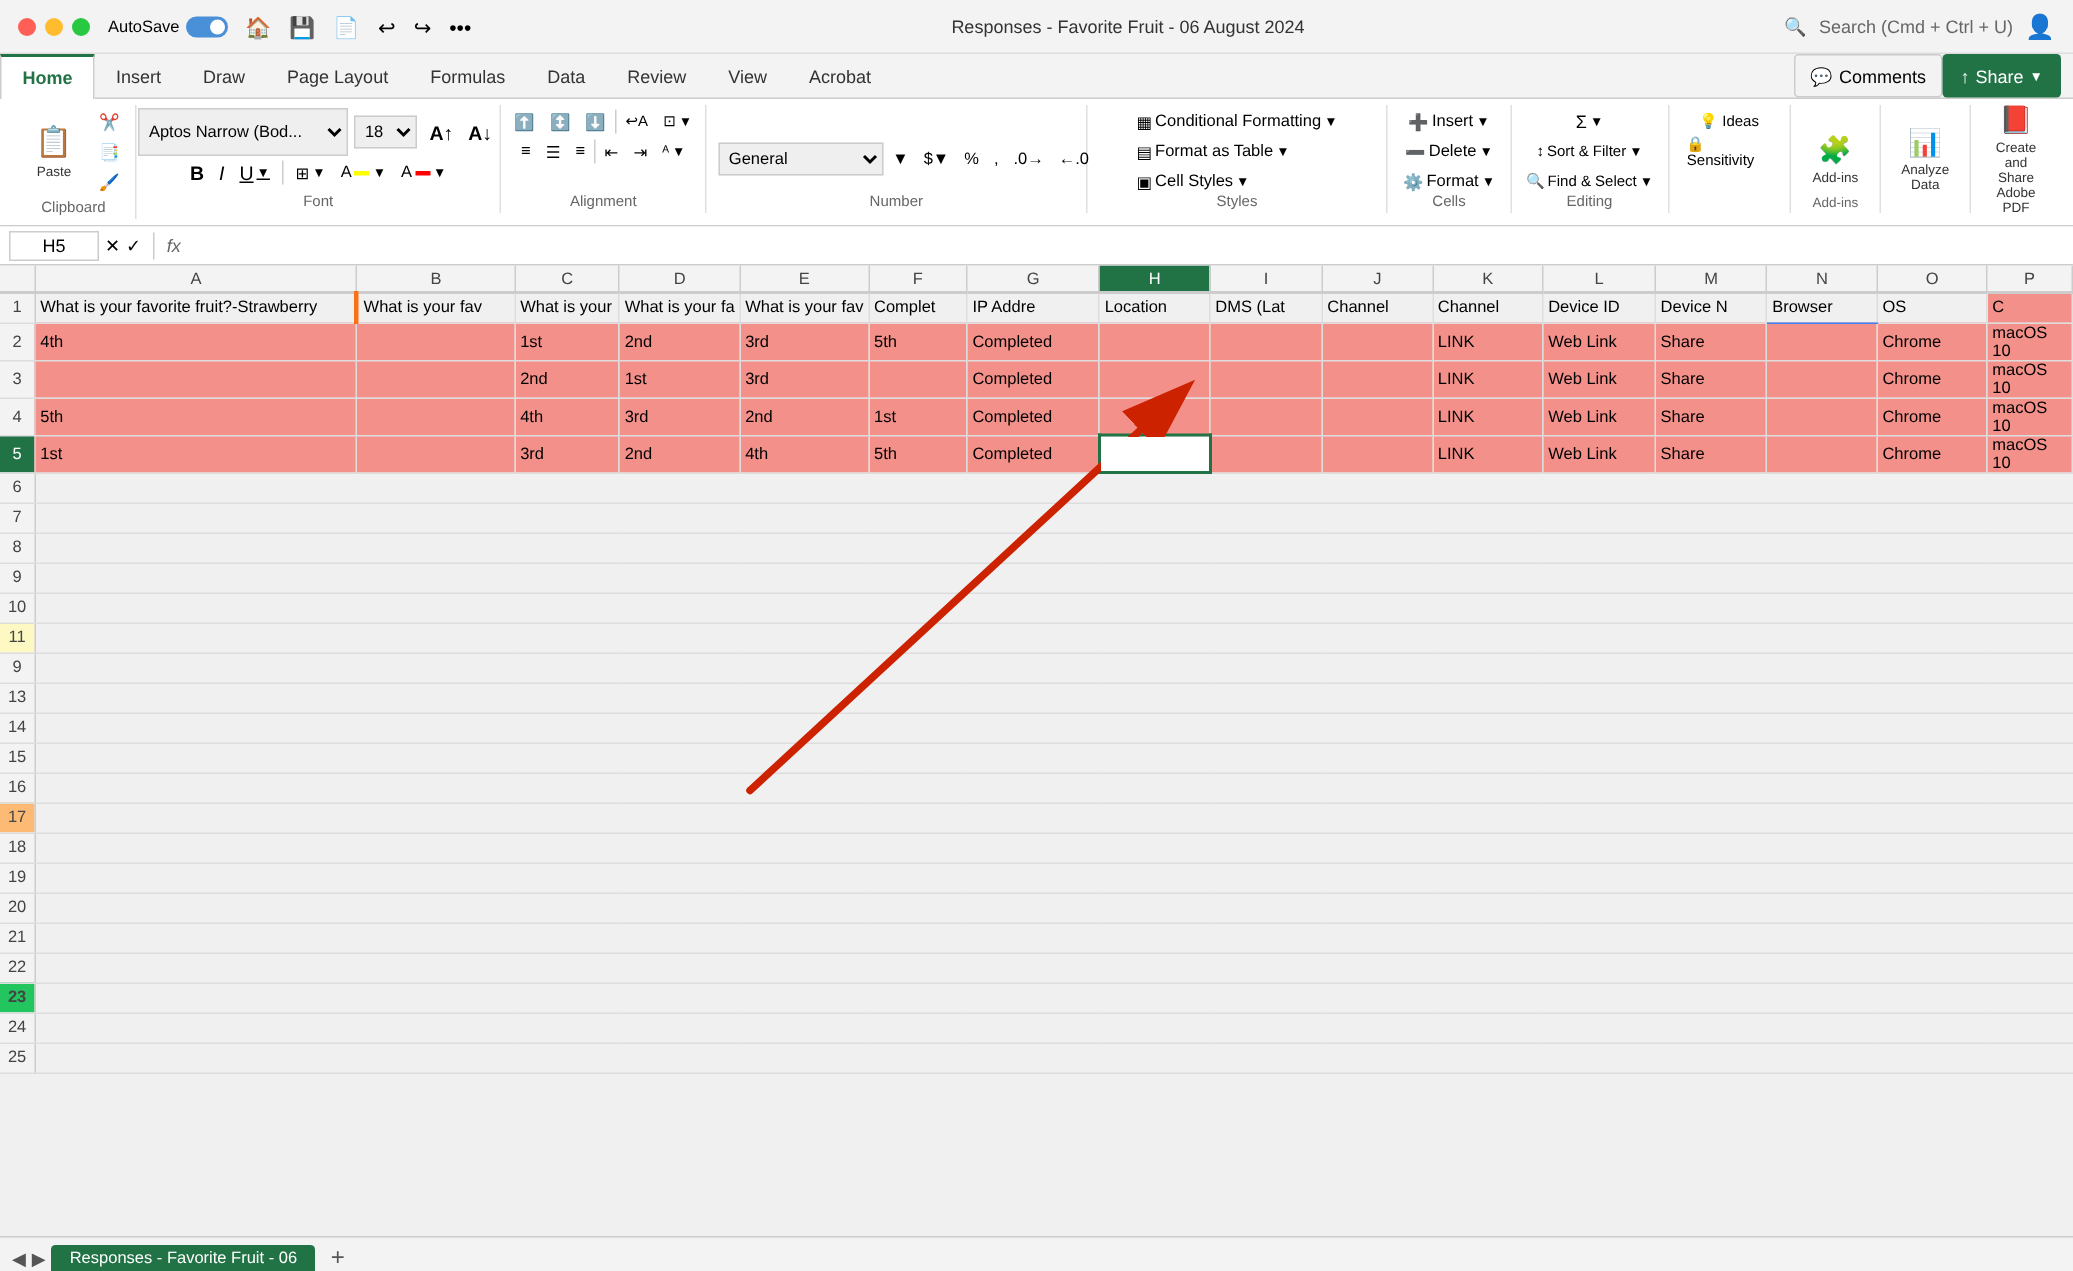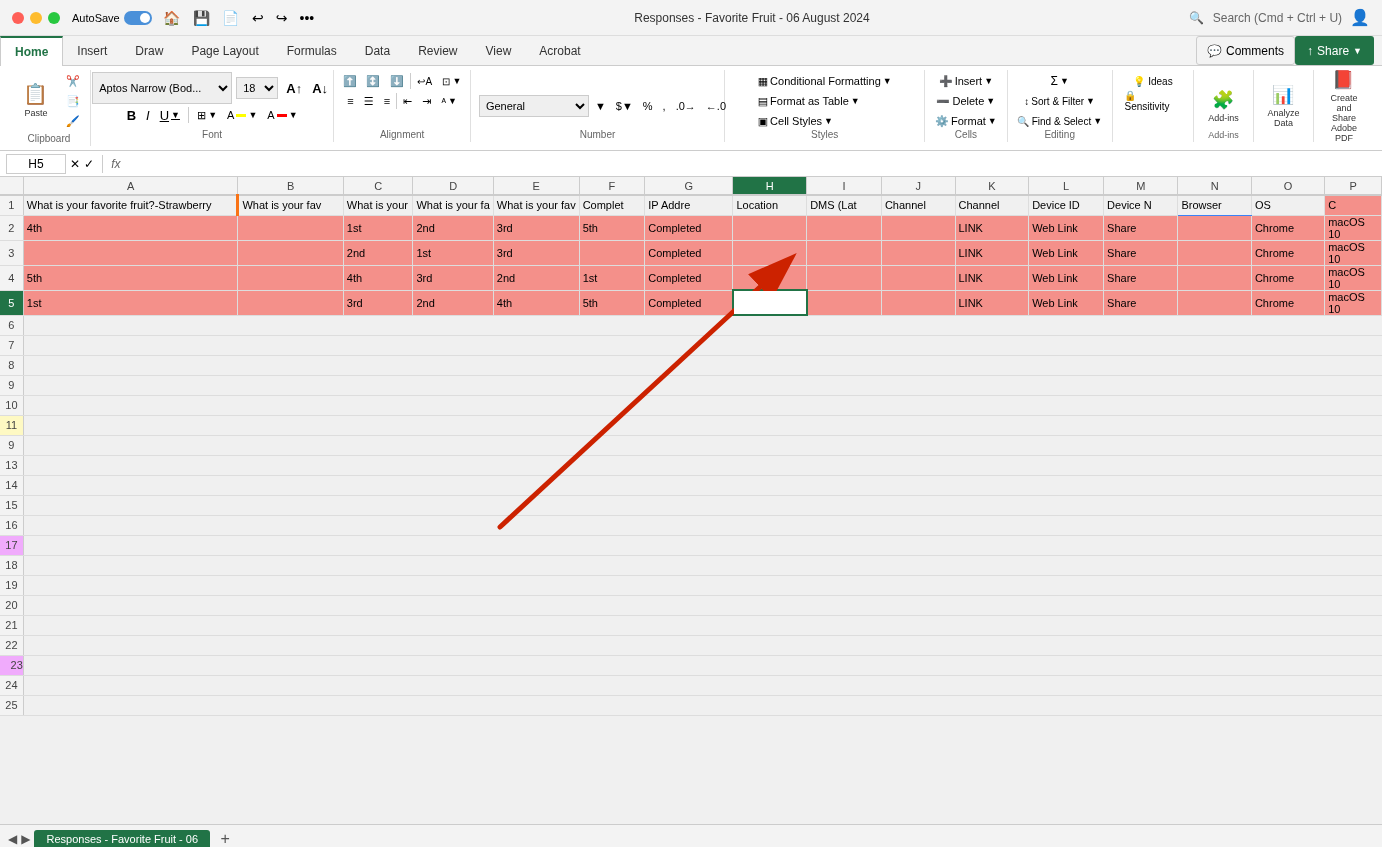--- a/index.html
+++ b/index.html
@@ -480,21 +480,21 @@
           </tr>
         <tr>
             <td style="background:#f3f3f3;border-right:1px solid #ccc;border-bottom:1px solid #ddd;text-align:center;font-size:11px;color:#444;height:20px;padding:0;">15</td>
             <td colspan="16" style="border-bottom:1px solid #ddd;height:20px;"></td>
           </tr>
         <tr>
             <td style="background:#f3f3f3;border-right:1px solid #ccc;border-bottom:1px solid #ddd;text-align:center;font-size:11px;color:#444;height:20px;padding:0;">16</td>
             <td colspan="16" style="border-bottom:1px solid #ddd;height:20px;"></td>
           </tr>
         <tr>
-            <td style="background:#f0abfc;border-right:1px solid #ccc;border-bottom:1px solid #ddd;text-align:center;font-size:11px;color:#444;height:20px;padding:0;">17</td>
+            <td style="background:#fdba74;border-right:1px solid #ccc;border-bottom:1px solid #ddd;text-align:center;font-size:11px;color:#444;height:20px;padding:0;">17</td>
             <td colspan="16" style="border-bottom:1px solid #ddd;height:20px;"></td>
           </tr>
         <tr>
             <td style="background:#f3f3f3;border-right:1px solid #ccc;border-bottom:1px solid #ddd;text-align:center;font-size:11px;color:#444;height:20px;padding:0;">18</td>
             <td colspan="16" style="border-bottom:1px solid #ddd;height:20px;"></td>
           </tr>
         <tr>
             <td style="background:#f3f3f3;border-right:1px solid #ccc;border-bottom:1px solid #ddd;text-align:center;font-size:11px;color:#444;height:20px;padding:0;">19</td>
             <td colspan="16" style="border-bottom:1px solid #ddd;height:20px;"></td>
           </tr>
@@ -504,21 +504,21 @@
           </tr>
         <tr>
             <td style="background:#f3f3f3;border-right:1px solid #ccc;border-bottom:1px solid #ddd;text-align:center;font-size:11px;color:#444;height:20px;padding:0;">21</td>
             <td colspan="16" style="border-bottom:1px solid #ddd;height:20px;"></td>
           </tr>
         <tr>
             <td style="background:#f3f3f3;border-right:1px solid #ccc;border-bottom:1px solid #ddd;text-align:center;font-size:11px;color:#444;height:20px;padding:0;">22</td>
             <td colspan="16" style="border-bottom:1px solid #ddd;height:20px;"></td>
           </tr>
         <tr>
-            <td style="background:#f0abfc;border-right:1px solid #ccc;border-bottom:1px solid #ddd;text-align:right;font-size:11px;color:#444;height:20px;padding:0;">23</td>
+            <td style="background:#22c55e;border-right:1px solid #ccc;border-bottom:1px solid #ddd;text-align:center;font-size:11px;color:#444;height:20px;padding:0;font-weight:bold;">23</td>
             <td colspan="16" style="border-bottom:1px solid #ddd;height:20px;"></td>
           </tr>
         <tr>
             <td style="background:#f3f3f3;border-right:1px solid #ccc;border-bottom:1px solid #ddd;text-align:center;font-size:11px;color:#444;height:20px;padding:0;">24</td>
             <td colspan="16" style="border-bottom:1px solid #ddd;height:20px;"></td>
           </tr>
         <tr>
             <td style="background:#f3f3f3;border-right:1px solid #ccc;border-bottom:1px solid #ddd;text-align:center;font-size:11px;color:#444;height:20px;padding:0;">25</td>
             <td colspan="16" style="border-bottom:1px solid #ddd;height:20px;"></td>
           </tr>

